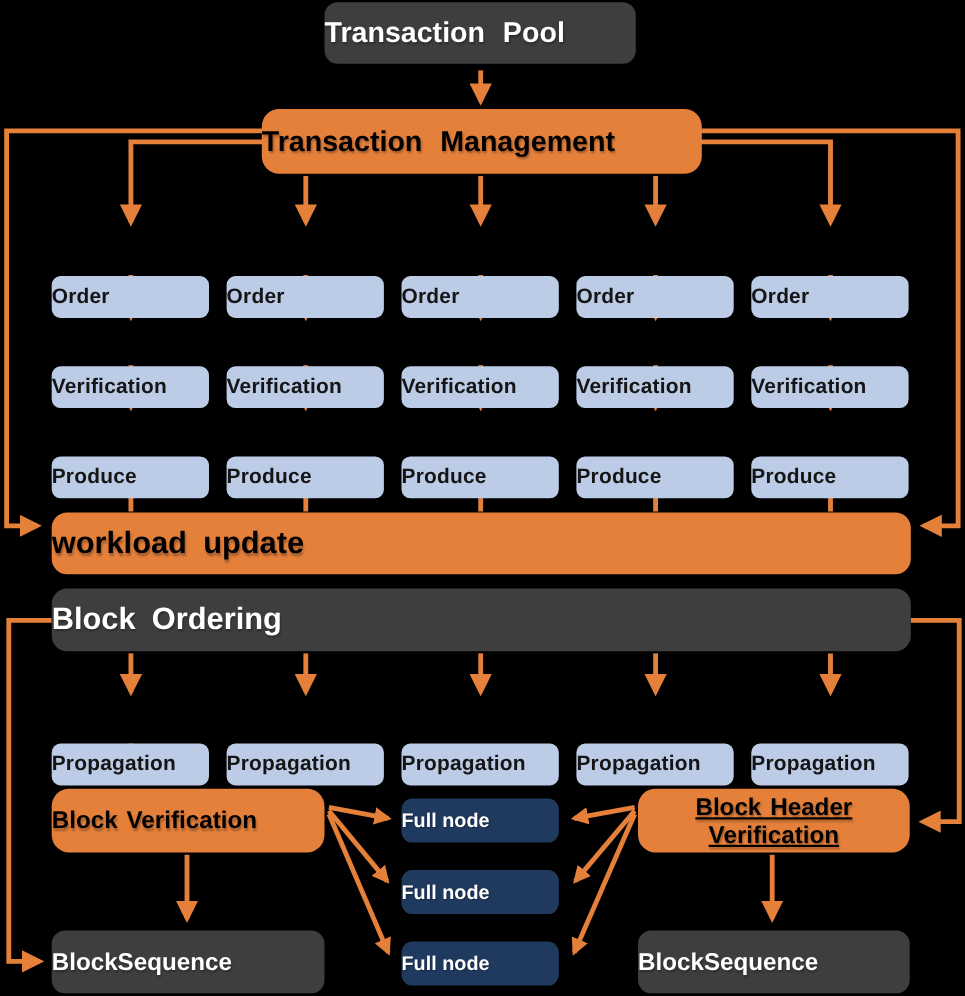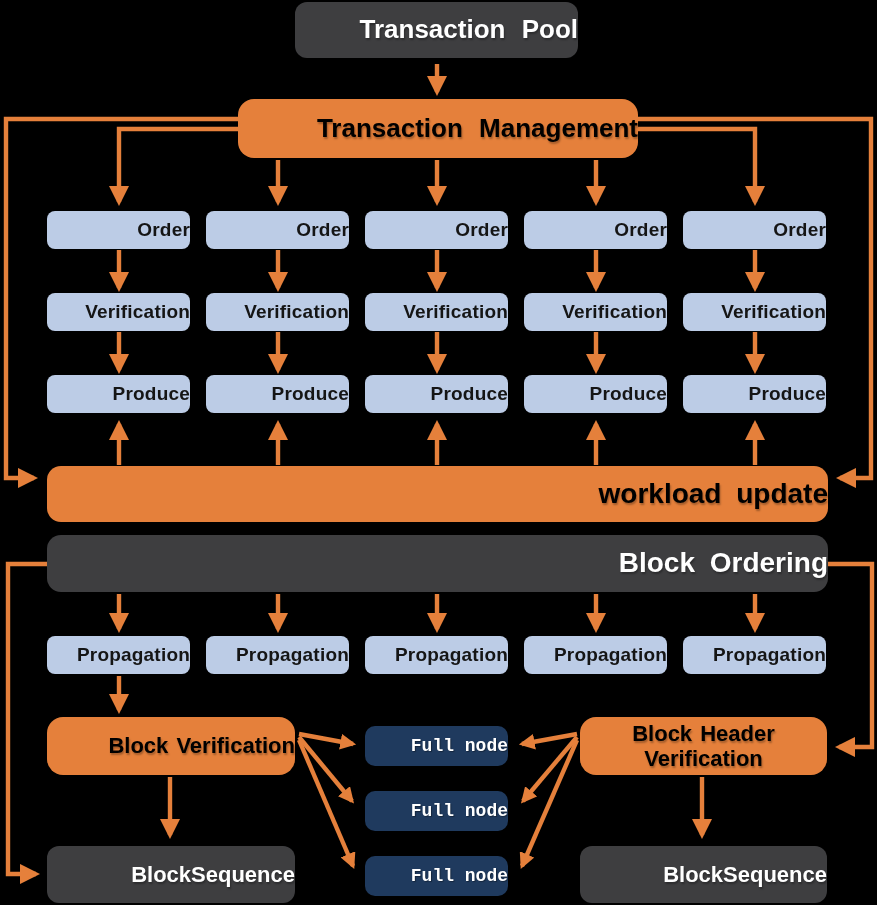--- a/index.html
+++ b/index.html
@@ -2,33 +2,33 @@
 <html><head>
 <meta charset="utf-8">
 <style>
   html,body{margin:0;padding:0;background:#000;}
   .stage{
     position:relative;width:877px;height:905px;background:#000000;
     overflow:hidden;font-family:"Liberation Sans",sans-serif;
   }
   .arrows{position:absolute;left:0;top:0;}
   .box{
-    position:absolute;display:flex;align-items:center;justify-content:flex-end;
+    position:absolute;display:flex;align-items:center;justify-content:flex-start;
     text-align:center;font-weight:bold;box-sizing:border-box;line-height:1.15;
   }
   .orange{background:#E5803B;color:#000000;border-radius:16px;text-shadow:1px 2px 2px rgba(0,0,0,0.30);}
   .dark{background:#3E3E40;color:#ffffff;border-radius:12px;text-shadow:1px 2px 2px rgba(0,0,0,0.30);}
-  .blue{background:#BCCCE6;color:#151515;border-radius:8px;}
-  .navy{background:#1F3A5E;color:#ffffff;border-radius:10px;text-shadow:1px 1px 1px rgba(0,0,0,0.35);font-family:Liberation Mono, monospace;}
+  .blue{background:#BCCCE6;color:#151515;border-radius:8px;margin-top:40px;}
+  .navy{background:#1F3A5E;color:#ffffff;border-radius:10px;text-shadow:1px 1px 1px rgba(0,0,0,0.35);}
   .t27{font-size:26px;word-spacing:9px;}
   .t28{font-size:28px;word-spacing:7px;}
   .t22{font-size:22px;word-spacing:2px;}
   .t20{font-size:19px;letter-spacing:0.2px;}
   .t18{font-size:18px;}
-  .wrap2{padding:0 20px;}
+  .wrap2{padding:0 20px;text-decoration:underline;}
 </style>
 </head>
 <body>
 
 <div class="stage">
 
   <svg class="arrows" width="877" height="905" viewBox="0 0 877 905">
     <defs>
       <marker id="ah" viewBox="0 0 10 10" refX="8" refY="5" markerWidth="4.6" markerHeight="4.6" orient="auto" markerUnits="strokeWidth">
         <path d="M0,0 L10,5 L0,10 z" fill="#E5803B"></path>

